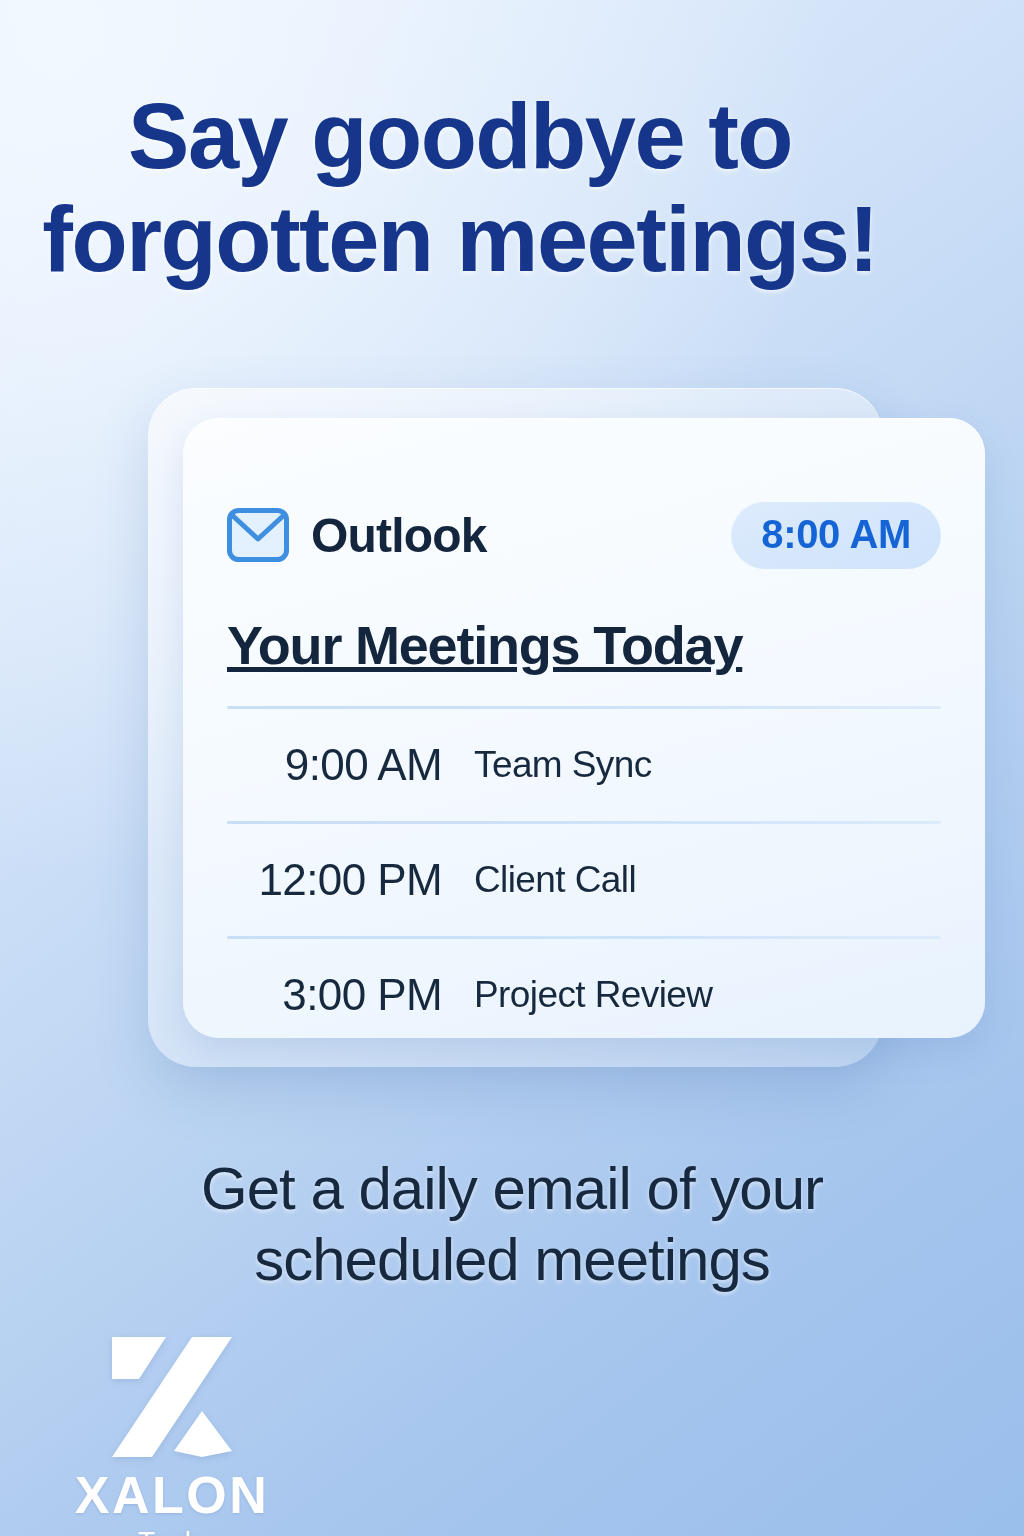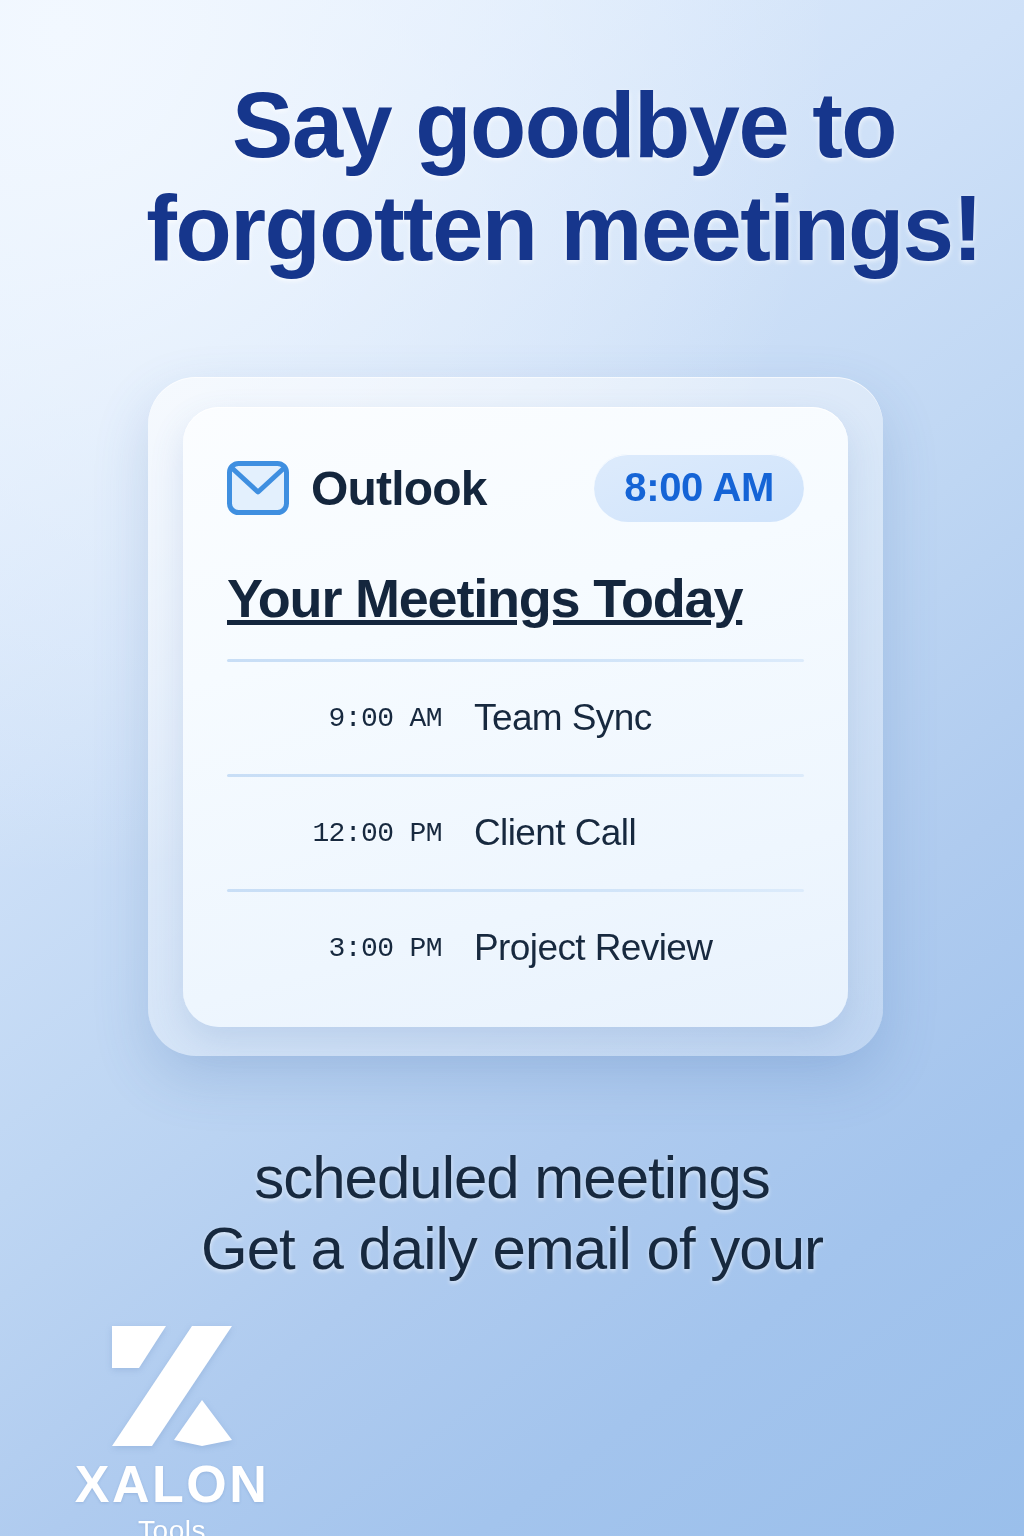--- a/index.html
+++ b/index.html
@@ -24,21 +24,22 @@
         #a3c4ed 82%,
         #9abfeb 100%);
     position:relative;
   }
 
   .poster {
     position:absolute;
     inset:0;
     display:flex;
     flex-direction:column;
-    align-items:flex-end;
+    align-items:flex-start;
+    margin-top:11px;
   }
 
   
   .headline {
     margin-top:74px;
     width:920px;
     text-align:center;
     font-size:92px;
     line-height:1.12;
     font-weight:bold;
@@ -61,31 +62,31 @@
                 rgba(255,255,255,0.38) 45%,
                 rgba(255,255,255,0.26) 100%);
     box-shadow:0 22px 55px rgba(60,105,170,0.20),
                inset 0 1px 0 rgba(255,255,255,0.65);
   }
 
   .notif-card {
     position:absolute;
     left:35px;
     top:30px;
-    width:665px;
+    width:802px;
     height:620px;
     border-radius:36px;
     background:linear-gradient(165deg,
                 #fbfdff 0%,
                 #f6fbff 35%,
                 #eef6fe 75%,
                 #e8f2fd 100%);
     box-shadow:0 14px 34px rgba(70,115,180,0.16),
                inset 0 1px 0 rgba(255,255,255,0.9);
-    padding:48px 44px 0 44px;
+    padding:84px 44px 0 44px;
   }
 
   
   .card-head {
     display:flex;
     align-items:center;
     height:66px;
   }
 
   .mail-icon {
@@ -141,25 +142,24 @@
     display:flex;
     align-items:center;
     height:112px;
     padding-left:10px;
   }
 
   .meeting-time {
     width:205px;
     flex:0 0 205px;
     text-align:right;
-    font-size:28px;
+    font-size:44px;
     color:#17293f;
     letter-spacing:-0.6px;
     text-shadow:0 1px 1px rgba(255,255,255,0.65);
-    font-family:Liberation Mono, monospace;
   }
 
   .meeting-title {
     margin-left:32px;
     font-size:37px;
     color:#17293f;
     letter-spacing:-0.6px;
     text-shadow:0 1px 1px rgba(255,255,255,0.65);
   }
 
@@ -261,22 +261,22 @@
         <div class="meeting-row">
           <span class="meeting-time">3:00 PM</span>
           <span class="meeting-title">Project Review</span>
         </div>
 
       </div>
     </div>
   </div>
 
   <div class="subtitle">
+    <span class="subtitle-line">Get a daily email of your</span>
     <span class="subtitle-line">scheduled meetings</span>
-    <span class="subtitle-line">Get a daily email of your</span>
   </div>
 
   <div class="logo-block">
     <svg class="logo-mark" viewBox="0 0 128 128">
 
       <polygon points="84,4 124,4 44,124 4,124" fill="#ffffff"></polygon>
 
       <polygon points="4,4 58,4 31,46 4,46" fill="#ffffff"></polygon>
 
       <polygon points="94,78 124,118 94,124 66,118" fill="#ffffff"></polygon>

